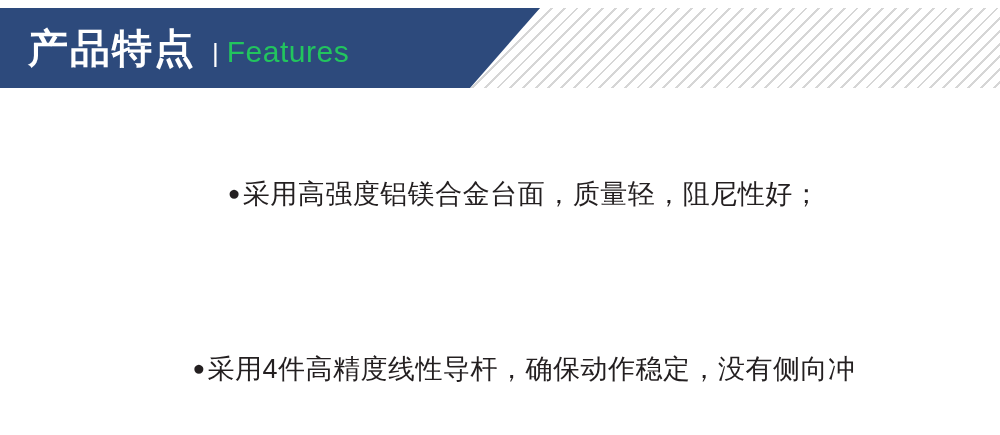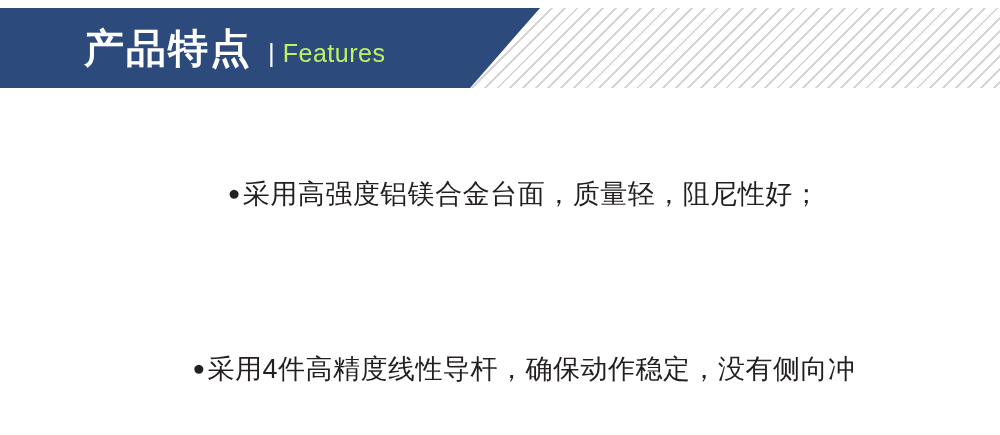--- a/index.html
+++ b/index.html
@@ -69,39 +69,39 @@
     width: 540px;
     height: 80px;
     background: #2d4a7c;
     clip-path: polygon(0 0, 540px 0, 470px 80px, 0 80px);
     display: flex;
     align-items: center;
   }
   .banner-inner {
     display: flex;
     align-items: baseline;
-    padding-left: 84px;
+    padding-left: 28px;
     white-space: nowrap;
   }
   .banner-cn {
     color: #ffffff;
     font-size: 40px;
     font-weight: bold;
     letter-spacing: 2px;
     line-height: 1;
   }
   .banner-sep {
     color: #ffffff;
     font-size: 26px;
     margin: 0 8px 0 16px;
     line-height: 1;
   }
   .banner-en {
-    color: #bef264;
-    font-size: 25px;
+    color: #22c55e;
+    font-size: 30px;
     font-weight: normal;
     line-height: 1;
     letter-spacing: 0.5px;
   }
 
   
   .features {
     position: absolute;
     left: 0;
     top: 106px;

